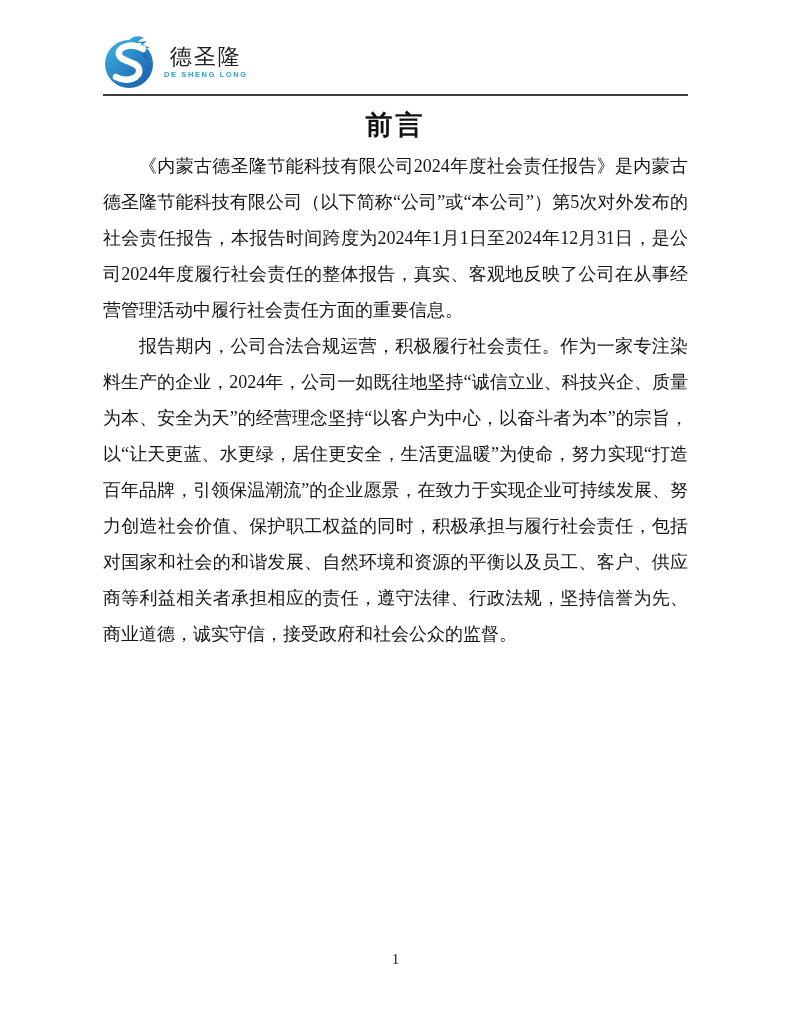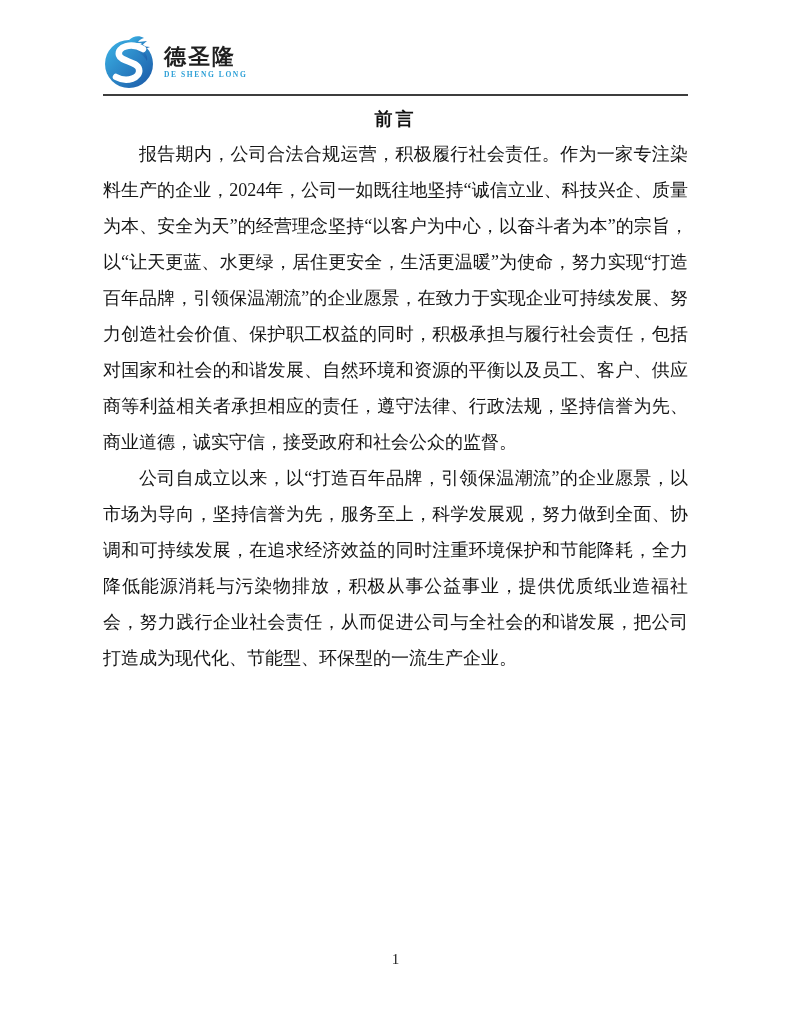--- a/index.html
+++ b/index.html
@@ -36,45 +36,46 @@
   .logo {
     display: flex;
     align-items: center;
     gap: 5px;
     align-self: flex-start;
   }
   .logo-mark { display: block; }
   .logo-text { display: flex; flex-direction: column; line-height: 1; }
   .brand-cn {
     font-family: "Liberation Sans", "DejaVu Sans", sans-serif;
-    font-weight: bold;
+    font-weight: normal;
     font-size: 22px;
     letter-spacing: 2px;
     color: #1f1f1f;
+    text-align: center;
   }
   .brand-en {
-    font-family: Liberation Serif, serif;
+    font-family: Liberation Sans, sans-serif;
     font-weight: bold;
     font-size: 7.5px;
     letter-spacing: 1.6px;
     color: #2b9fd6;
     margin-top: 3px;
   }
   .company-name {
     font-weight: bold;
     font-size: 21px;
     letter-spacing: 1px;
     color: #000000;
     white-space: nowrap;
   }
   
   .doc-title {
     text-align: center;
     font-weight: bold;
-    font-size: 18px;
+    font-size: 27px;
     letter-spacing: 3px;
     color: #111111;
     margin: 11px 0 5px 0;
   }
   
   .body-text p {
     font-size: 18px;
     line-height: 36px;
     text-align: justify;
     text-indent: 2em;
@@ -116,20 +117,20 @@
         <div class="logo-text">
           <span class="brand-cn">德圣隆</span>
           <span class="brand-en">DE SHENG LONG</span>
         </div>
       </div>
     </div>
 
     <h1 class="doc-title">前言</h1>
 
     <div class="body-text">
+      <p>《内蒙古德圣隆节能科技有限公司2024年度社会责任报告》是内蒙古德圣隆节能科技有限公司（以下简称“公司”或“本公司”）第5次对外发布的社会责任报告，本报告时间跨度为2024年1月1日至2024年12月31日，是公司2024年度履行社会责任的整体报告，真实、客观地反映了公司在从事经营管理活动中履行社会责任方面的重要信息。</p>
       <p>报告期内，公司合法合规运营，积极履行社会责任。作为一家专注染料生产的企业，2024年，公司一如既往地坚持“诚信立业、科技兴企、质量为本、安全为天”的经营理念坚持“以客户为中心，以奋斗者为本”的宗旨，以“让天更蓝、水更绿，居住更安全，生活更温暖”为使命，努力实现“打造百年品牌，引领保温潮流”的企业愿景，在致力于实现企业可持续发展、努力创造社会价值、保护职工权益的同时，积极承担与履行社会责任，包括对国家和社会的和谐发展、自然环境和资源的平衡以及员工、客户、供应商等利益相关者承担相应的责任，遵守法律、行政法规，坚持信誉为先、商业道德，诚实守信，接受政府和社会公众的监督。</p>
-      <p>公司自成立以来，以“打造百年品牌，引领保温潮流”的企业愿景，以市场为导向，坚持信誉为先，服务至上，科学发展观，努力做到全面、协调和可持续发展，在追求经济效益的同时注重环境保护和节能降耗，全力降低能源消耗与污染物排放，积极从事公益事业，提供优质纸业造福社会，努力践行企业社会责任，从而促进公司与全社会的和谐发展，把公司打造成为现代化、节能型、环保型的一流生产企业。</p>
     </div>
 
   </div>
 
   <div class="page-number">1</div>
 </div>
 
 </body></html>

